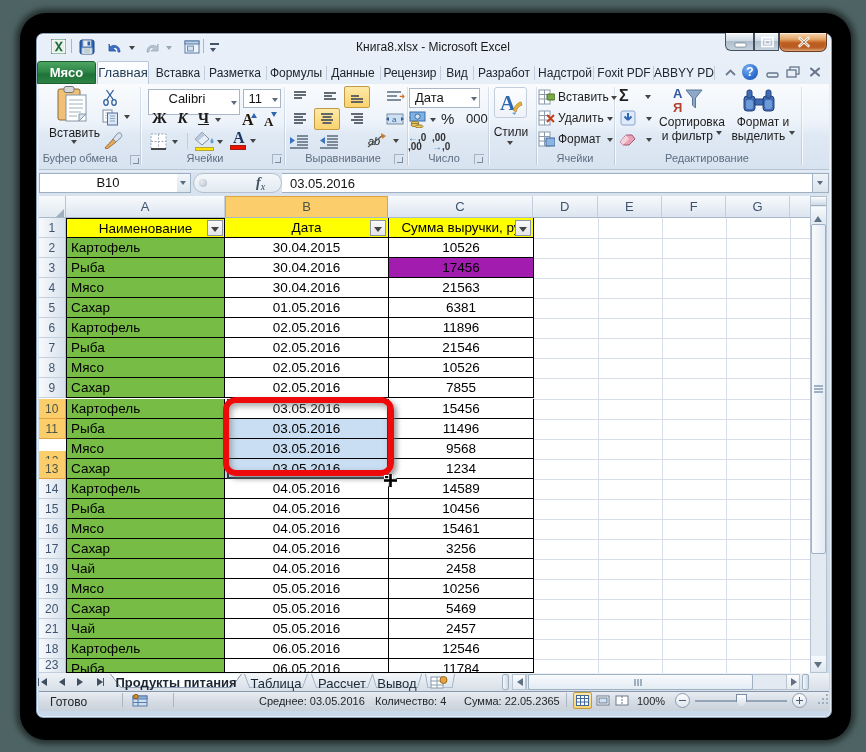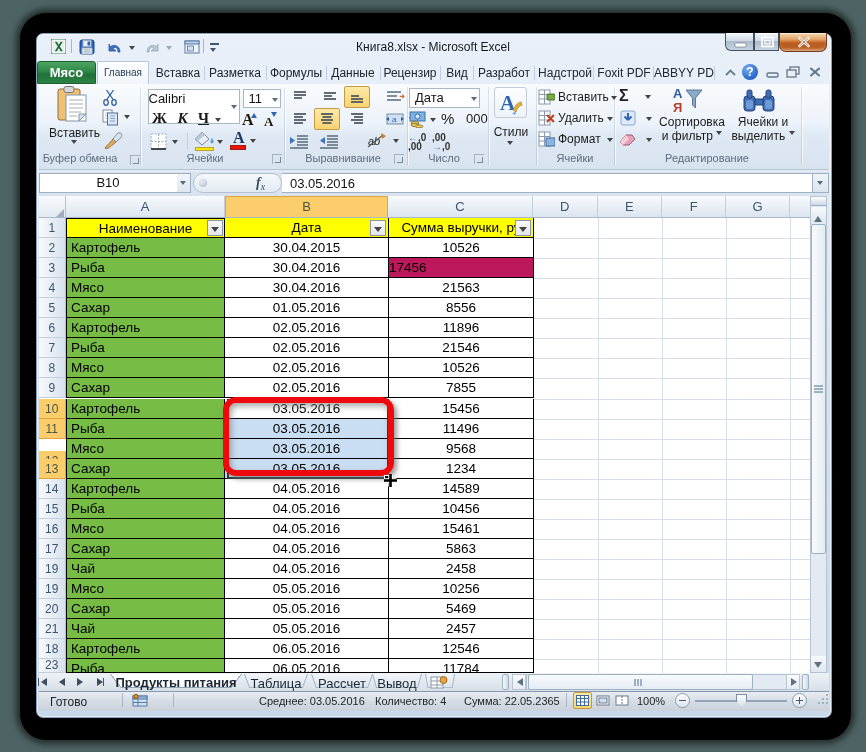--- a/index.html
+++ b/index.html
@@ -94,21 +94,21 @@
         <line x1="19.5" y1="5" x2="28.5" y2="13"></line>
         <line x1="28.5" y1="5" x2="19.5" y2="13"></line>
       </g>
       <g stroke="#8a4a20" stroke-width="0.7" fill="none">
         <line x1="19.5" y1="5" x2="28.5" y2="13"></line>
         <line x1="28.5" y1="5" x2="19.5" y2="13"></line>
       </g>
     </svg>
   </div>
 <div class="a" style="left:37px;top:61px;width:59px;height:23px;border-radius:3px 3px 0 0;background:linear-gradient(#4ea562,#2e8748 45%,#1f7238 60%,#2c8344);border:1px solid #1c5f31;color:#fff;font-size:13px;font-weight:bold;text-align:center;line-height:21px">Мясо</div>
-<div class="a" style="left:97px;top:61px;width:52px;height:24px;border-radius:2px 2px 0 0;background:linear-gradient(#fdfeff,#f0f5fa);border:1px solid #b9c6d7;border-bottom:none;color:#253c57;font-size:10px;text-align:center;line-height:22px">Главная</div>
+<div class="a" style="left:97px;top:61px;width:52px;height:24px;border-radius:2px 2px 0 0;background:linear-gradient(#fdfeff,#f0f5fa);border:1px solid #b9c6d7;border-bottom:none;color:#253c57;font-size:13px;text-align:center;line-height:22px">Главная</div>
 <div class="a tabtxt" style="left:138px;width:80px">Вставка</div>
 <div class="a tabtxt" style="left:195px;width:80px">Разметка</div>
 <div class="a tabtxt" style="left:256px;width:80px">Формулы</div>
 <div class="a tabtxt" style="left:313px;width:80px">Данные</div>
 <div class="a tabtxt" style="left:370px;width:80px">Рецензир</div>
 <div class="a tabtxt" style="left:417px;width:80px">Вид</div>
 <div class="a tabtxt" style="left:464px;width:80px">Разработ</div>
 <div class="a tabtxt" style="left:525px;width:80px">Надстрой</div>
 <div class="a tabtxt" style="left:584px;width:80px">Foxit PDF</div>
 <div class="a tabtxt" style="left:644px;width:80px">ABBYY PD</div>
@@ -192,21 +192,21 @@
       <line x1="8" y1="7" x2="13" y2="7"></line>
       <line x1="8" y1="9.5" x2="13" y2="9.5"></line>
       <line x1="8" y1="12" x2="13" y2="12"></line>
     </g>
   </svg>
 <div class="a dd2" style="left:124px;top:115px"></div>
 <svg class="a" style="left:104px;top:130px" width="20" height="19" viewBox="0 0 20 19">
     <path d="M1 18 C5 13 7 12 9 9 L12 12 C10 14 8 15 3 19 Z" fill="#e0aa5e" stroke="#9a6b33"></path>
     <path d="M9 9 L13 4 C14 2.5 16 2.5 17 3.5 C18 4.5 18 6.5 17 7.5 L12 12 Z" fill="#d8e4f0" stroke="#7d8fa5"></path>
   </svg>
-<div class="a combo" style="left:147.5px;top:89px;width:92px;height:35px;line-height:17px;padding-left:0">Calibri<span class="dd"></span></div>
+<div class="a combo" style="left:147.5px;top:89px;width:92px;height:26px;line-height:17px;padding-left:20px">Calibri<span class="dd"></span></div>
 <div class="a combo" style="left:242.5px;top:89px;width:38px;height:19px;line-height:17px;padding-left:5px">11<span class="dd"></span></div>
 <div class="a" style="left:151px;top:110px;width:17px;height:18px;font-size:15px;font-weight:bold;color:#1a1a1a;text-align:center;font-family:'Liberation Serif',serif">Ж</div>
 <div class="a" style="left:175px;top:110px;width:15px;height:18px;font-size:15px;font-style:italic;font-weight:bold;color:#1a1a1a;text-align:center;font-family:'Liberation Serif',serif">К</div>
 <div class="a" style="left:196px;top:110px;width:15px;height:18px;font-size:15px;font-weight:bold;color:#1a1a1a;text-align:center;text-decoration:underline;font-family:'Liberation Serif',serif">Ч</div>
 <div class="a dd2" style="left:215px;top:118px"></div>
 <div class="a" style="left:242px;top:111px;font-size:16px;font-weight:bold;color:#221505;font-family:'Liberation Serif',serif">А</div>
 <div class="a" style="left:251px;top:110px;width:0;height:0;border:3.5px solid transparent;border-bottom:5px solid #2f66b0"></div>
 <div class="a" style="left:264px;top:114px;font-size:13px;font-weight:bold;color:#221505;font-family:'Liberation Serif',serif">А</div>
 <div class="a" style="left:271px;top:112px;width:0;height:0;border:3.5px solid transparent;border-top:5px solid #2f66b0"></div>
 <svg class="a" style="left:150px;top:133px" width="17" height="17" viewBox="0 0 17 17">
@@ -395,21 +395,21 @@
     <g fill="#3f6cb4" stroke="#27457c">
       <rect x="3" y="10" width="11" height="15" rx="3"></rect>
       <rect x="22" y="10" width="11" height="15" rx="3"></rect>
       <rect x="6" y="4" width="5" height="8" rx="2"></rect>
       <rect x="25" y="4" width="5" height="8" rx="2"></rect>
       <rect x="14" y="13" width="8" height="6"></rect>
     </g>
     <rect x="5" y="14" width="7" height="9" rx="2" fill="#6f9ad8"></rect>
     <rect x="24" y="14" width="7" height="9" rx="2" fill="#6f9ad8"></rect>
   </svg>
-<div class="a rbtxt" style="left:728px;top:115px;width:70px;text-align:center">Ячейки и</div>
+<div class="a rbtxt" style="left:728px;top:115px;width:70px;text-align:center">Формат и</div>
 <div class="a rbtxt" style="left:728px;top:129px;width:70px;text-align:center">выделить <span class="dd2" style="display:inline-block;vertical-align:2px"></span></div>
 <div class="a fbar"></div>
 <div class="a namebox">B10</div>
 <div class="a" style="left:177px;top:173px;width:14px;height:20px;background:linear-gradient(#f2f6fa,#dde6ef);border:1px solid #9fb0c2;border-left:none"></div>
 <div class="a dd2" style="left:180px;top:181px;border-top-color:#5c6b7c"></div>
 <div class="a" style="left:193px;top:173px;width:89px;height:20px;border-radius:10px;background:linear-gradient(#f4f8fb,#e2eaf2);border:1px solid #b3c0cf"></div>
 <div class="a" style="left:199px;top:179px;width:8px;height:8px;border-radius:4px;background:radial-gradient(circle at 35% 35%,#e8edf2,#aeb9c6)"></div>
 <div class="a" style="left:256px;top:175px;font-size:14px;color:#3c4c5e;font-family:'Liberation Serif',serif"><i><b>f</b></i><span style="font-size:10px;vertical-align:-3px"><i>x</i></span></div>
 <div class="a fxwhite" style="left:282px;width:531px"></div>
 <div class="a" style="left:290px;top:176px;font-size:13px;color:#111">03.05.2016</div>
@@ -485,27 +485,27 @@
 <div class="a" style="left:210.5px;top:227px;width:0;height:0;border:4px solid transparent;border-top:5px solid #444"></div>
 <div class="a" style="left:369.5px;top:220px;width:16px;height:16px;background:linear-gradient(#fafafa,#e3e5e8);border:1px solid #8b96a4"></div>
 <div class="a" style="left:373.5px;top:227px;width:0;height:0;border:4px solid transparent;border-top:5px solid #444"></div>
 <div class="a" style="left:514.5px;top:220px;width:16px;height:16px;background:linear-gradient(#fafafa,#e3e5e8);border:1px solid #8b96a4"></div>
 <div class="a" style="left:518.5px;top:227px;width:0;height:0;border:4px solid transparent;border-top:5px solid #444"></div>
 <div class="a cell green" style="left:66px;top:238.1px;width:159px;height:20.1px;border-left:1px solid #000;padding-left:4px;line-height:20.1px">Картофель</div>
 <div class="a cell" style="left:225px;top:238.1px;width:164px;height:20.1px;background:#fff;text-align:center;line-height:20.1px">30.04.2015</div>
 <div class="a cell" style="left:389px;top:238.1px;width:145px;height:20.1px;background:#fff;text-align:center;line-height:20.1px">10526</div>
 <div class="a cell green" style="left:66px;top:258.1px;width:159px;height:20.1px;border-left:1px solid #000;padding-left:4px;line-height:20.1px">Рыба</div>
 <div class="a cell" style="left:225px;top:258.1px;width:164px;height:20.1px;background:#fff;text-align:center;line-height:20.1px">30.04.2016</div>
-<div class="a cell" style="left:389px;top:258.1px;width:145px;height:20.1px;background:#be185d;text-align:left;line-height:20.1px">17456</div>
+<div class="a cell" style="left:389px;top:258.1px;width:145px;height:20.1px;background:#a21caf;text-align:center;line-height:20.1px">17456</div>
 <div class="a cell green" style="left:66px;top:278.1px;width:159px;height:20.1px;border-left:1px solid #000;padding-left:4px;line-height:20.1px">Мясо</div>
 <div class="a cell" style="left:225px;top:278.1px;width:164px;height:20.1px;background:#fff;text-align:center;line-height:20.1px">30.04.2016</div>
 <div class="a cell" style="left:389px;top:278.1px;width:145px;height:20.1px;background:#fff;text-align:center;line-height:20.1px">21563</div>
 <div class="a cell green" style="left:66px;top:298.2px;width:159px;height:20.1px;border-left:1px solid #000;padding-left:4px;line-height:20.1px">Сахар</div>
 <div class="a cell" style="left:225px;top:298.2px;width:164px;height:20.1px;background:#fff;text-align:center;line-height:20.1px">01.05.2016</div>
-<div class="a cell" style="left:389px;top:298.2px;width:145px;height:20.1px;background:#fff;text-align:center;line-height:20.1px">8556</div>
+<div class="a cell" style="left:389px;top:298.2px;width:145px;height:20.1px;background:#fff;text-align:center;line-height:20.1px">6381</div>
 <div class="a cell green" style="left:66px;top:318.2px;width:159px;height:20.1px;border-left:1px solid #000;padding-left:4px;line-height:20.1px">Картофель</div>
 <div class="a cell" style="left:225px;top:318.2px;width:164px;height:20.1px;background:#fff;text-align:center;line-height:20.1px">02.05.2016</div>
 <div class="a cell" style="left:389px;top:318.2px;width:145px;height:20.1px;background:#fff;text-align:center;line-height:20.1px">11896</div>
 <div class="a cell green" style="left:66px;top:338.3px;width:159px;height:20.1px;border-left:1px solid #000;padding-left:4px;line-height:20.1px">Рыба</div>
 <div class="a cell" style="left:225px;top:338.3px;width:164px;height:20.1px;background:#fff;text-align:center;line-height:20.1px">02.05.2016</div>
 <div class="a cell" style="left:389px;top:338.3px;width:145px;height:20.1px;background:#fff;text-align:center;line-height:20.1px">21546</div>
 <div class="a cell green" style="left:66px;top:358.4px;width:159px;height:20.1px;border-left:1px solid #000;padding-left:4px;line-height:20.1px">Мясо</div>
 <div class="a cell" style="left:225px;top:358.4px;width:164px;height:20.1px;background:#fff;text-align:center;line-height:20.1px">02.05.2016</div>
 <div class="a cell" style="left:389px;top:358.4px;width:145px;height:20.1px;background:#fff;text-align:center;line-height:20.1px">10526</div>
 <div class="a cell green" style="left:66px;top:378.4px;width:159px;height:20.1px;border-left:1px solid #000;padding-left:4px;line-height:20.1px">Сахар</div>
@@ -527,21 +527,21 @@
 <div class="a cell" style="left:225px;top:478.7px;width:164px;height:20.1px;background:#fff;text-align:center;line-height:20.1px">04.05.2016</div>
 <div class="a cell" style="left:389px;top:478.7px;width:145px;height:20.1px;background:#fff;text-align:center;line-height:20.1px">14589</div>
 <div class="a cell green" style="left:66px;top:498.7px;width:159px;height:20.1px;border-left:1px solid #000;padding-left:4px;line-height:20.1px">Рыба</div>
 <div class="a cell" style="left:225px;top:498.7px;width:164px;height:20.1px;background:#fff;text-align:center;line-height:20.1px">04.05.2016</div>
 <div class="a cell" style="left:389px;top:498.7px;width:145px;height:20.1px;background:#fff;text-align:center;line-height:20.1px">10456</div>
 <div class="a cell green" style="left:66px;top:518.8px;width:159px;height:20.1px;border-left:1px solid #000;padding-left:4px;line-height:20.1px">Мясо</div>
 <div class="a cell" style="left:225px;top:518.8px;width:164px;height:20.1px;background:#fff;text-align:center;line-height:20.1px">04.05.2016</div>
 <div class="a cell" style="left:389px;top:518.8px;width:145px;height:20.1px;background:#fff;text-align:center;line-height:20.1px">15461</div>
 <div class="a cell green" style="left:66px;top:538.8px;width:159px;height:20.1px;border-left:1px solid #000;padding-left:4px;line-height:20.1px">Сахар</div>
 <div class="a cell" style="left:225px;top:538.8px;width:164px;height:20.1px;background:#fff;text-align:center;line-height:20.1px">04.05.2016</div>
-<div class="a cell" style="left:389px;top:538.8px;width:145px;height:20.1px;background:#fff;text-align:center;line-height:20.1px">5863</div>
+<div class="a cell" style="left:389px;top:538.8px;width:145px;height:20.1px;background:#fff;text-align:center;line-height:20.1px">3256</div>
 <div class="a cell green" style="left:66px;top:558.9px;width:159px;height:20.1px;border-left:1px solid #000;padding-left:4px;line-height:20.1px">Чай</div>
 <div class="a cell" style="left:225px;top:558.9px;width:164px;height:20.1px;background:#fff;text-align:center;line-height:20.1px">04.05.2016</div>
 <div class="a cell" style="left:389px;top:558.9px;width:145px;height:20.1px;background:#fff;text-align:center;line-height:20.1px">2458</div>
 <div class="a cell green" style="left:66px;top:578.9px;width:159px;height:20.1px;border-left:1px solid #000;padding-left:4px;line-height:20.1px">Мясо</div>
 <div class="a cell" style="left:225px;top:578.9px;width:164px;height:20.1px;background:#fff;text-align:center;line-height:20.1px">05.05.2016</div>
 <div class="a cell" style="left:389px;top:578.9px;width:145px;height:20.1px;background:#fff;text-align:center;line-height:20.1px">10256</div>
 <div class="a cell green" style="left:66px;top:599px;width:159px;height:20.1px;border-left:1px solid #000;padding-left:4px;line-height:20.1px">Сахар</div>
 <div class="a cell" style="left:225px;top:599px;width:164px;height:20.1px;background:#fff;text-align:center;line-height:20.1px">05.05.2016</div>
 <div class="a cell" style="left:389px;top:599px;width:145px;height:20.1px;background:#fff;text-align:center;line-height:20.1px">5469</div>
 <div class="a cell green" style="left:66px;top:619px;width:159px;height:20.1px;border-left:1px solid #000;padding-left:4px;line-height:20.1px">Чай</div>

